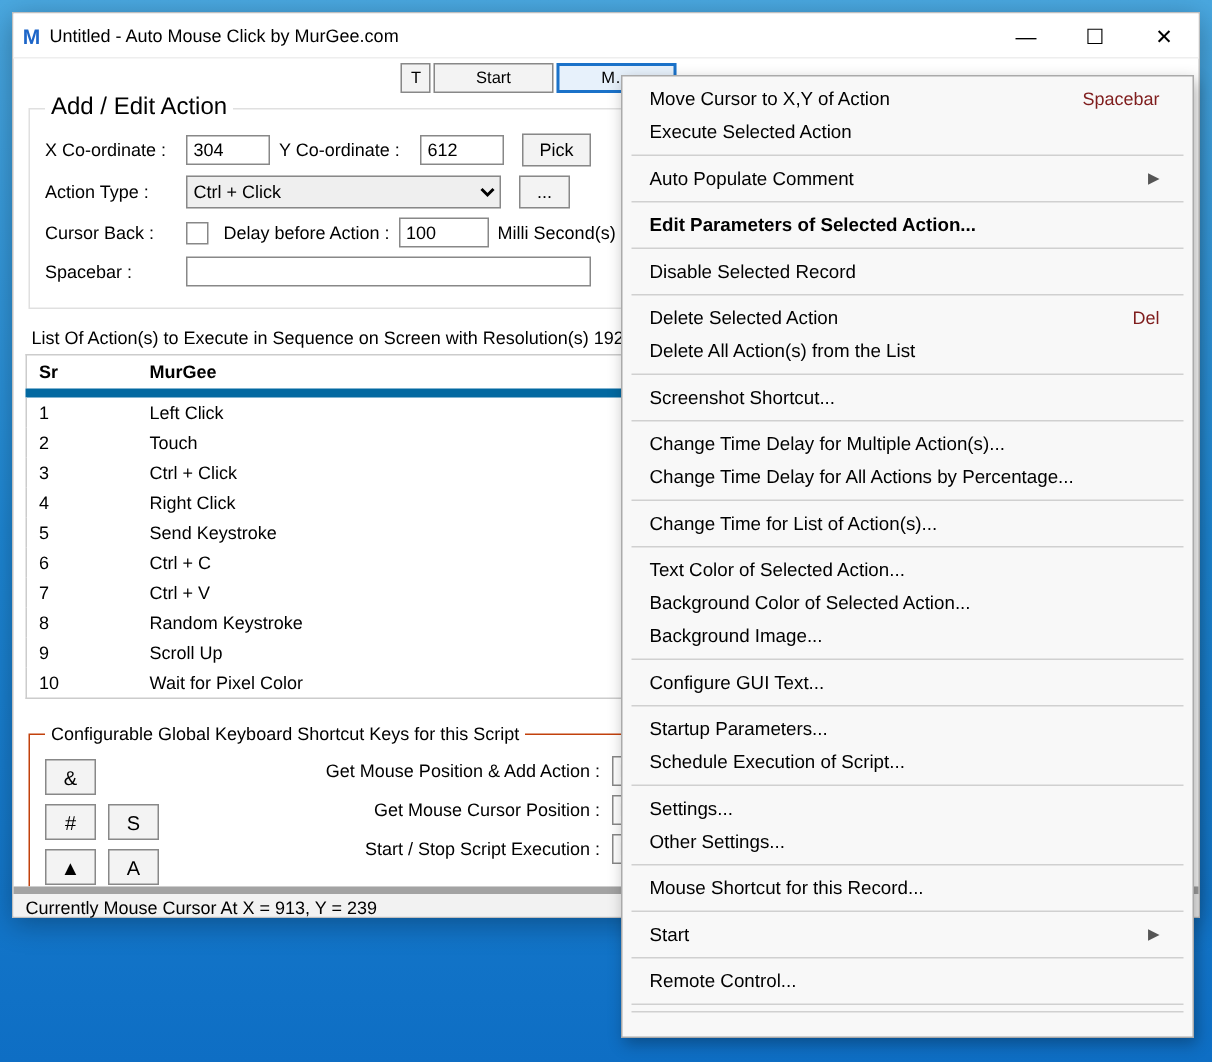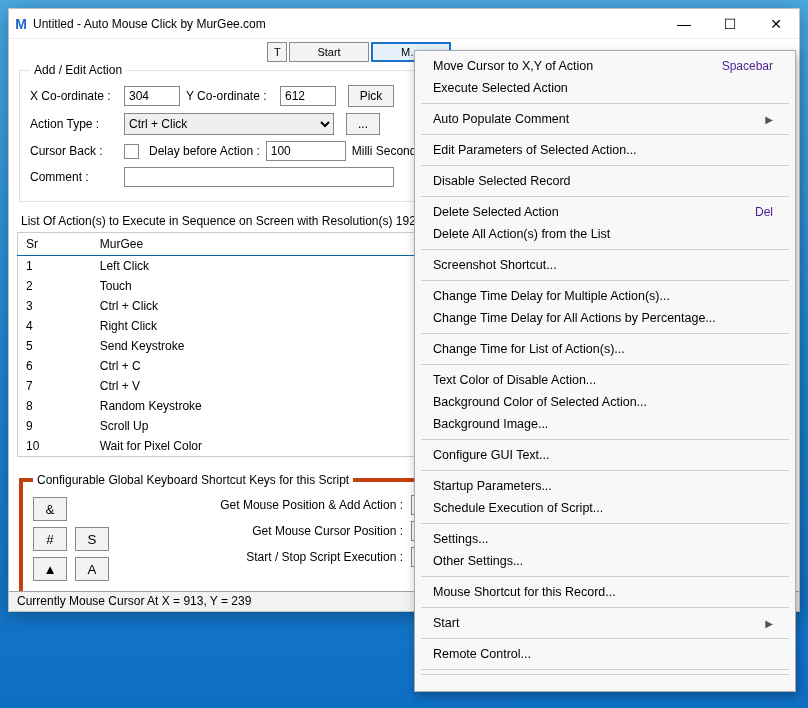--- a/index.html
+++ b/index.html
@@ -49,76 +49,76 @@
     position: absolute; left: 0; top: 30px; right: 0; bottom: 20px;
     padding: 6px 8px 0 8px;
     overflow: hidden;
   }
   fieldset.addedit {
     border: 1px solid #e0e0e0;
     padding: 8px 10px 8px 10px;
     margin-top: 18px;
     font-size: 12px;
   }
-  fieldset.addedit legend { font-size: 12px; padding: 0 4px; }
+  fieldset.addedit legend { font-size: 16px; padding: 0 4px; }
   .row { display: flex; align-items: center; gap: 6px; margin-bottom: 6px; }
   .row label { font-size: 12px; }
   .lbl-right { text-align: left; display: inline-block; }
   input[type=text] {
     border: 1px solid #888; height: 20px; padding: 1px 4px; font-size: 12px;
   }
   select { border: 1px solid #888; height: 22px; font-size: 12px; }
   .btn { border: 1px solid #888; background: #f3f3f3; height: 22px; font-size: 12px; padding: 0 10px; }
   .small-chk { width: 15px; height: 15px; border: 1px solid #888; display:inline-block; }
   .list-label { margin: 12px 0 4px 4px; font-size: 12px; }
   table.actions {
     border-collapse: collapse; width: 100%; border: 1px solid #ccc;
     font-size: 12px;
   }
   table.actions th {
-    text-align: left; font-weight: normal; padding: 4px 8px; background: #fff; border-bottom: 1px solid #0369a1;
+    text-align: left; font-weight: bold; padding: 4px 8px; background: #fff; border-bottom: 6px solid #0369a1;
   }
   table.actions td { padding: 3px 8px; }
   .col-sr { width: 34px; }
   .col-act { width: 150px; }
   .col-x { width: 50px; }
   .col-y { width: 50px; }
   .col-cb { width: 70px; text-align: center; }
   fieldset.shortcuts {
-    border: 4px solid #c2410c; padding: 8px 10px 10px 10px; margin-top: 16px; font-size: 12px;
+    border: 1px solid #c2410c; padding: 8px 10px 10px 10px; margin-top: 16px; font-size: 12px;
   }
   fieldset.shortcuts legend { font-size: 12px; padding: 0 4px; }
   .shrow { display: flex; align-items: center; gap: 8px; margin-bottom: 6px; }
   .shrow .lab { width: 280px; text-align: right; font-size: 12px; }
   .shrow input { width: 90px; }
   .shbtns { display: flex; gap: 8px; }
   .shbtns button { width: 34px; height: 24px; border: 1px solid #888; background: #f3f3f3; }
   .statusbar {
     position: absolute; left: 0; right: 0; bottom: 0; height: 20px;
-    background: #f2f2f2; border-top: 1px solid #a3a3a3;
+    background: #f2f2f2; border-top: 5px solid #a3a3a3;
     font-size: 12px; padding: 2px 8px;
   }
   .context-menu {
     position: absolute; left: 414px; top: 50px;
     width: 382px;
     background: #f8f8f8; border: 1px solid #aaa;
     box-shadow: 2px 4px 10px rgba(0,0,0,0.3);
     padding: 4px 0;
     font-size: 12.5px;
     z-index: 50;
   }
   .menu-item {
     display: flex; align-items: center; padding: 4px 22px 4px 18px;
     color: #000;
     justify-content: space-between;
   }
-  .menu-item.bold { font-weight: normal; text-align: right; }
+  .menu-item.bold { font-weight: bold; text-align: right; }
   .menu-sep { height: 1px; background: #d0d0d0; margin: 4px 6px; }
   .menu-arrow { font-size: 10px; color: #555; }
-  .menu-hot { color: #4c1d95; font-size: 12px; }
+  .menu-hot { color: #7f1d1d; font-size: 12px; }
 </style>
 </head>
 <body>
 
 <div class="window">
 
   <div class="titlebar">
     <div class="icon">M</div>
     <div class="title">Untitled - Auto Mouse Click by MurGee.com</div>
     <div class="winbtn">—</div>
@@ -150,26 +150,26 @@
         <select style="width:210px">
           <option>Ctrl + Click</option>
         </select>
         <button class="btn" style="width:34px;margin-left:6px">...</button>
       </div>
 
       <div class="row">
         <label class="lbl-right" style="width:88px">Cursor Back :</label>
         <span class="small-chk"></span>
         <label style="margin-left:4px">Delay before Action :</label>
-        <input type="text" style="width: 80px;" value="100">
+        <input type="text" style="width: 60px;" value="100">
         <label>Milli Second(s)</label>
       </div>
 
       <div class="row">
-        <label class="lbl-right" style="width:88px">Comment :</label>
+        <label class="lbl-right" style="width:88px">Spacebar :</label>
         <input type="text" style="width: 270px;" value="">
       </div>
     </fieldset>
 
     <div class="list-label">List Of Action(s) to Execute in Sequence on Screen with Resolution(s) 1920</div>
 
     <table class="actions">
       <thead>
         <tr>
           <th class="col-sr">Sr</th>
@@ -331,21 +331,21 @@
     </div>
     <div class="menu-item">
       <span>Change Time Delay for All Actions by Percentage...</span>
     </div>
     <div class="menu-sep"></div>
     <div class="menu-item">
       <span>Change Time for List of Action(s)...</span>
     </div>
     <div class="menu-sep"></div>
     <div class="menu-item">
-      <span>Text Color of Disable Action...</span>
+      <span>Text Color of Selected Action...</span>
     </div>
     <div class="menu-item">
       <span>Background Color of Selected Action...</span>
     </div>
     <div class="menu-item">
       <span>Background Image...</span>
     </div>
     <div class="menu-sep"></div>
     <div class="menu-item">
       <span>Configure GUI Text...</span>

